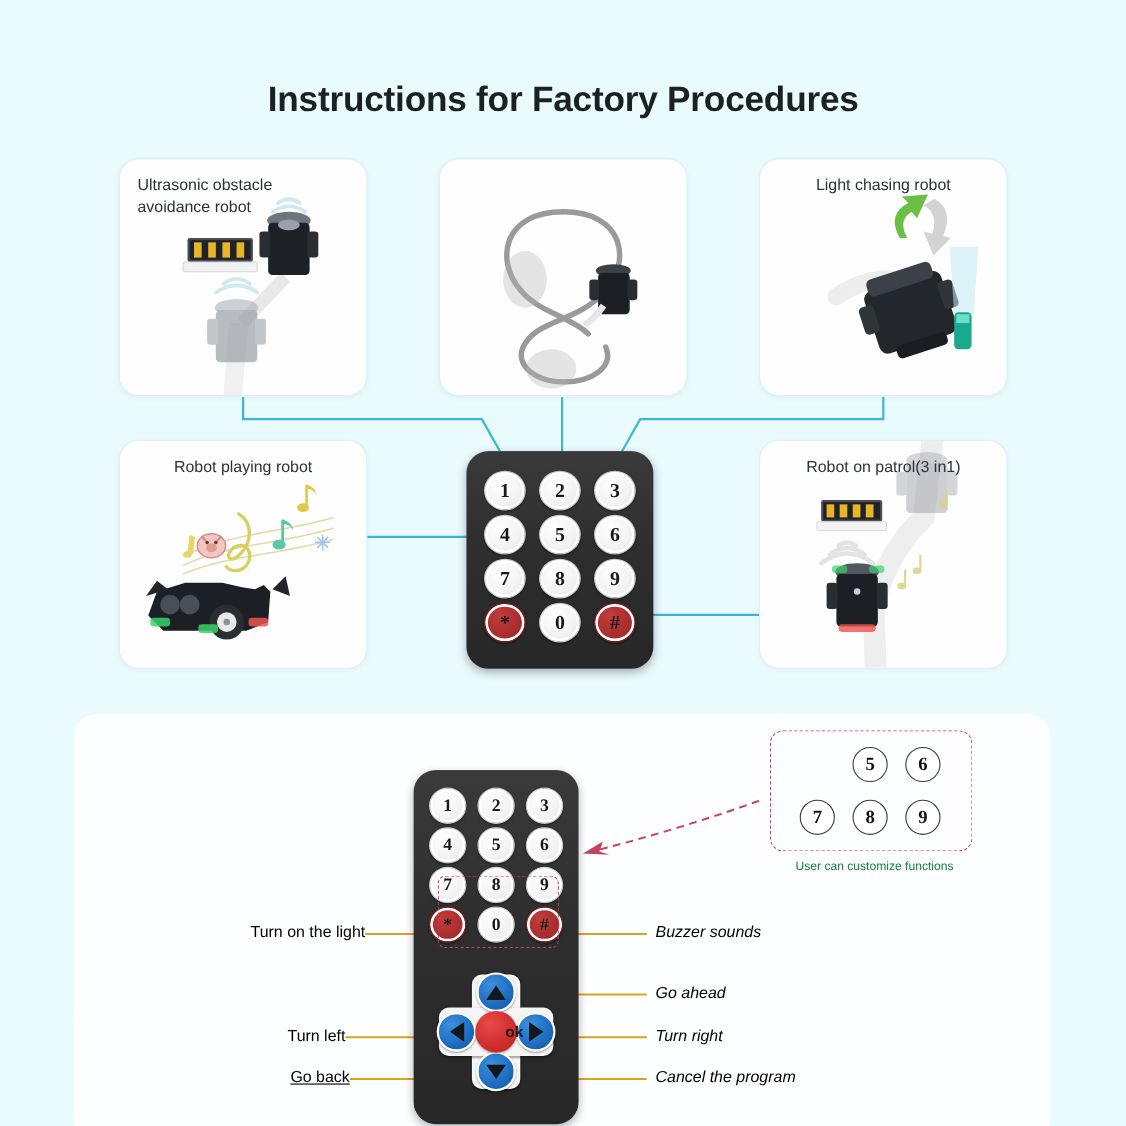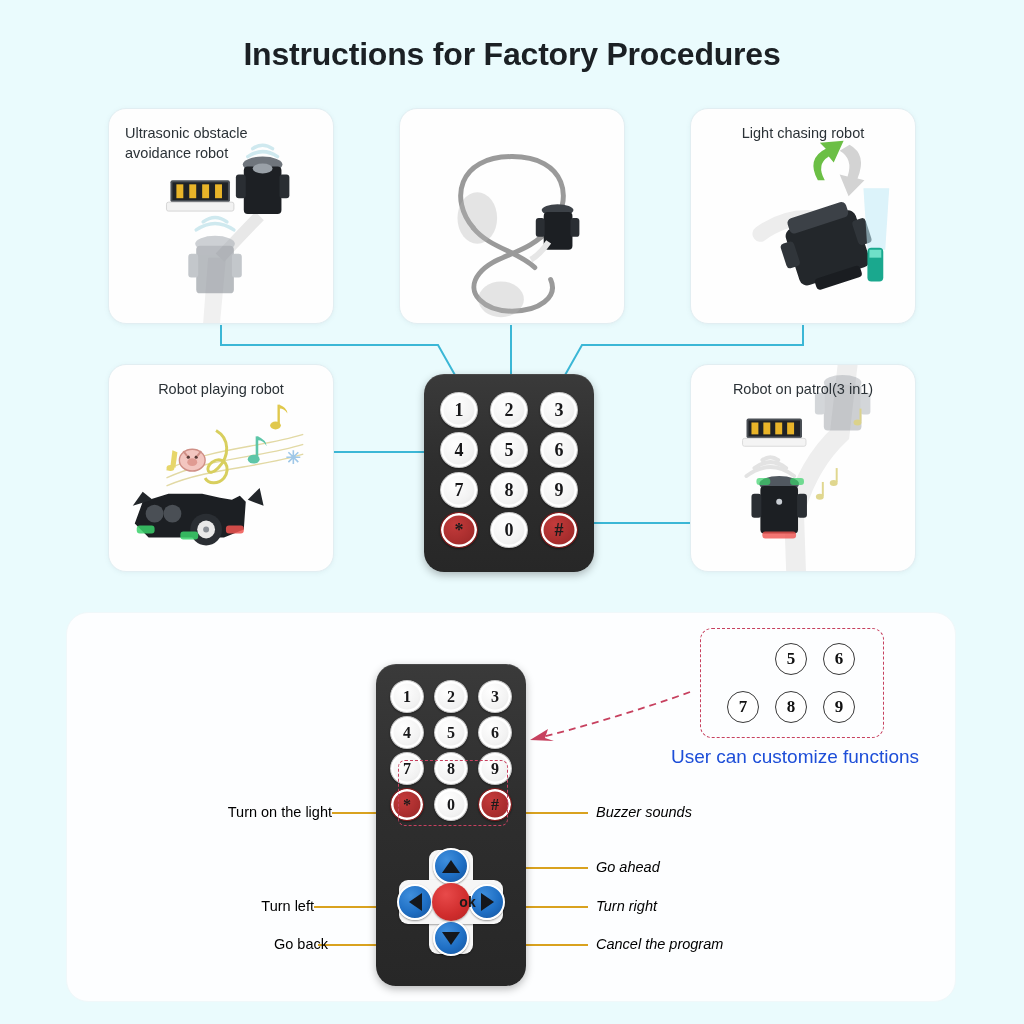--- a/index.html
+++ b/index.html
@@ -2,21 +2,21 @@
 <html><head>
 <meta charset="utf-8">
 <style>
   * { box-sizing: border-box; margin: 0; padding: 0; }
   html, body {
     width: 1024px; height: 1024px;
     background: #eafbfd;
     font-family: "Liberation Sans", sans-serif;
     overflow: hidden;
   }
-  #root { position: relative; width: 1024px; height: 792px; }
+  #root { position: relative; width: 1024px; height: 792px; margin-top: 36px; }
 
   
   .page-title {
     position: absolute; left: 0; top: 36px; width: 1024px;
     text-align: center;
     font-size: 32px; font-weight: bold; color: #1b2024;
     letter-spacing: -0.2px;
   }
 
   
@@ -142,21 +142,21 @@
   }
   .callout-key {
     position: absolute; width: 32px; height: 32px; border-radius: 50%;
     border: 1.4px solid #3a3a3a; background: #ffffff;
     display: flex; align-items: center; justify-content: center;
     font-family: "Liberation Serif", serif;
     font-size: 17px; font-weight: bold; color: #111;
   }
   #callout-caption {
     position: absolute; left: 660px; top: 746px; width: 270px;
-    text-align: center; font-size: 19px; color: #1d4ed8;
+    text-align: center; font-size: 11px; color: #15803d;
   }
 
   
   .annot {
     position: absolute; font-size: 14.5px; color: #000000; white-space: nowrap;
   }
   .annot.right-side { text-align: left; font-style: italic; }
   .annot.left-side  { text-align: right; }
 
   .ann-lines { position: absolute; left: 0; top: 600px; width: 1024px; height: 424px; }
@@ -484,20 +484,20 @@
     <div class="callout-key" style="left:74px; top:14px;">5</div>
     <div class="callout-key" style="left:122px; top:14px;">6</div>
     <div class="callout-key" style="left:26px; top:62px;">7</div>
     <div class="callout-key" style="left:74px; top:62px;">8</div>
     <div class="callout-key" style="left:122px; top:62px;">9</div>
   </div>
   <div id="callout-caption">User can customize functions</div>
 
   <div class="annot left-side" style="left:132px; top:804px; width:200px;">Turn on the light</div>
   <div class="annot left-side" style="left:154px; top:898px; width:160px;">Turn left</div>
-  <div class="annot left-side" style="left:168px; top:936px; width:160px;">Go back</div>
+  <div class="annot left-side" style="left:158px; top:936px; width:160px;text-decoration:underline;">Go back</div>
 
   <div class="annot right-side" style="left:596px; top:804px;">Buzzer sounds</div>
   <div class="annot right-side" style="left:596px; top:859px;">Go ahead</div>
   <div class="annot right-side" style="left:596px; top:898px;">Turn right</div>
   <div class="annot right-side" style="left:596px; top:936px;">Cancel the program</div>
 
 </div>
 
 </body></html>

